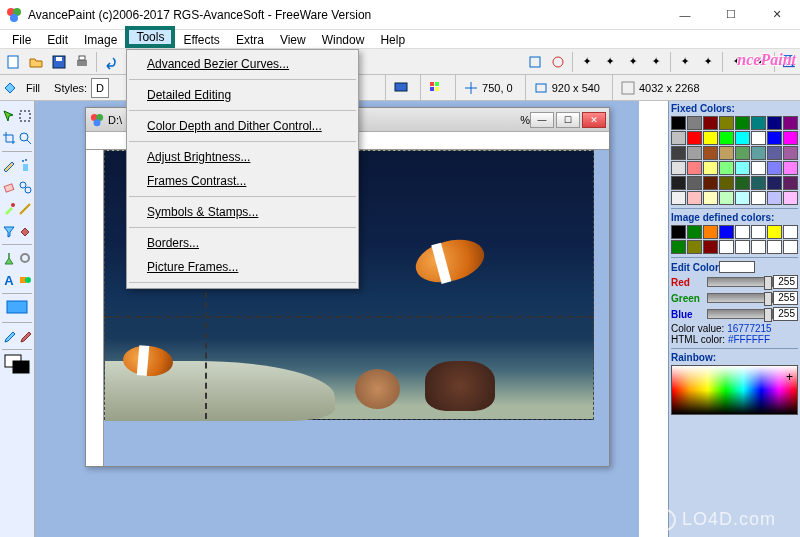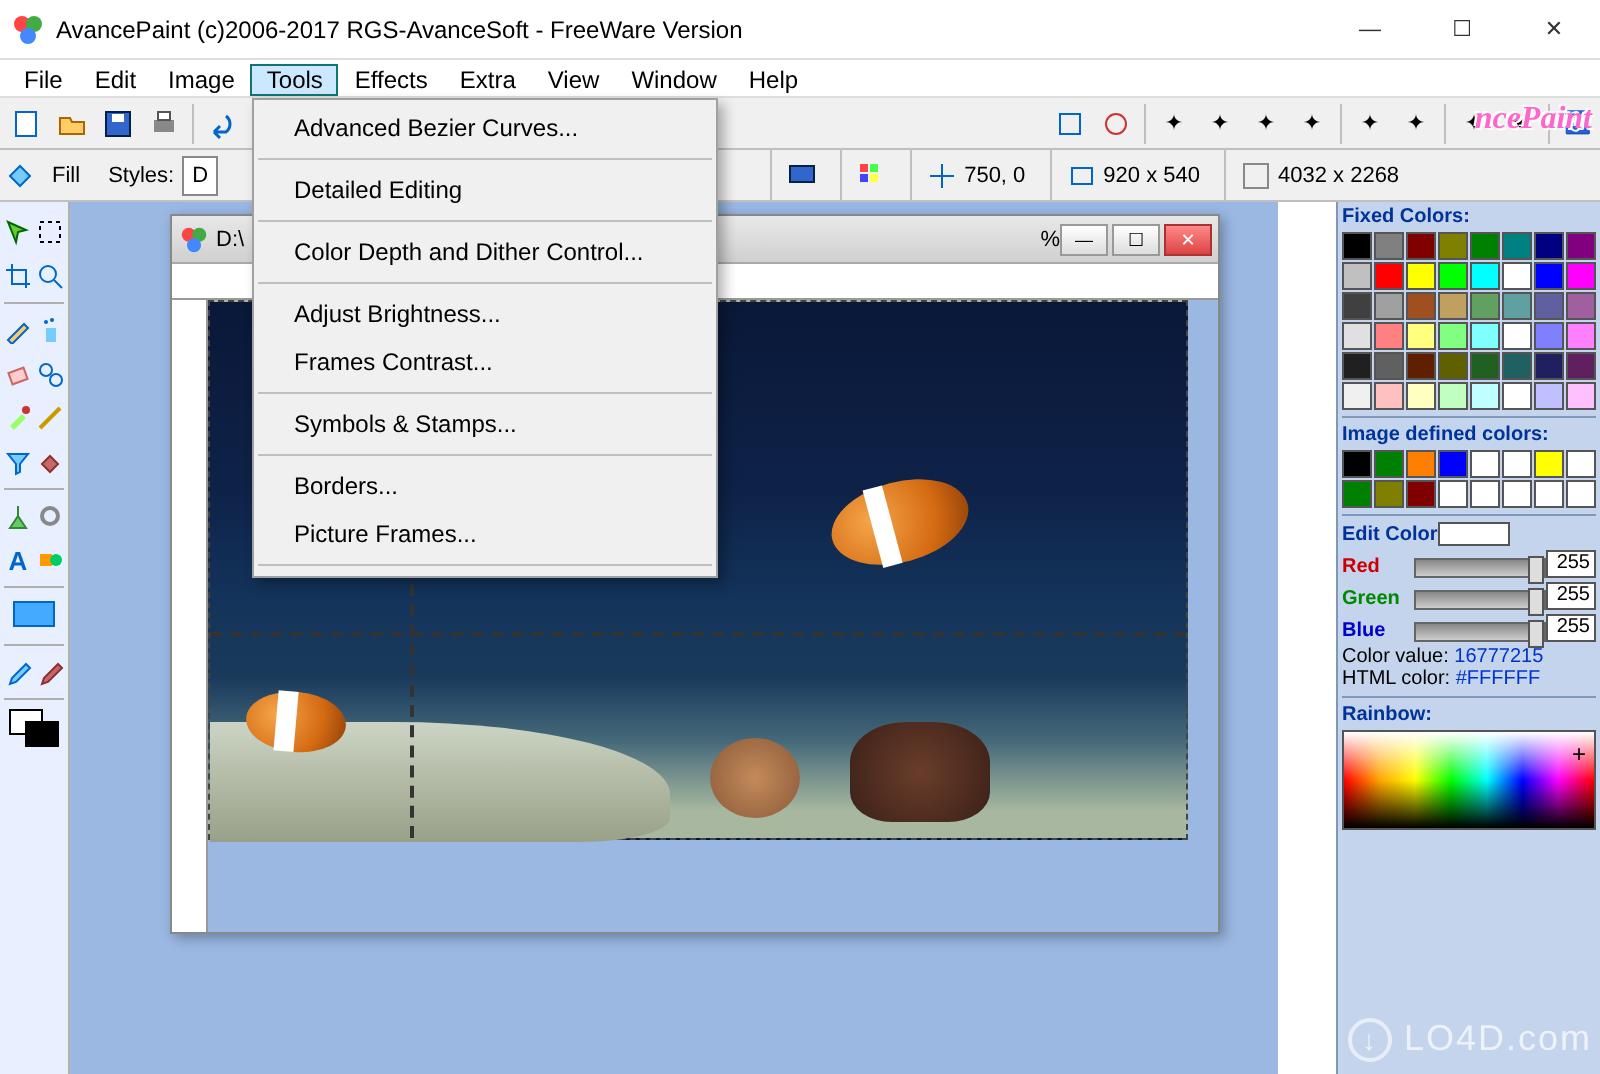--- a/index.html
+++ b/index.html
@@ -8,21 +8,21 @@
 
 .titlebar { height: 30px; background: #fff; display: flex; align-items: center; border-bottom: 1px solid #ddd; }
 .title-icon { width: 16px; height: 16px; margin: 0 6px; }
 .title-text { flex: 1; font-size: 12px; color: #000; }
 .titlebar-btns { display: flex; }
 .titlebar-btn { width: 46px; height: 30px; display: flex; align-items: center; justify-content: center; color: #333; }
 
 
 .menubar { height: 19px; background: #fff; display: flex; align-items: flex-end; padding-left: 4px; border-bottom: 1px solid #ddd; font-size: 12px; }
 .menubar-item { padding: 1px 8px; cursor: default; }
-.menubar-item.active { background: #cce8ff; border: 1px solid #0f766e; padding: 0px 7px; }
+.menubar-item.active { background: #cce8ff; border: 4px solid #0f766e; padding: 0px 7px; }
 
 
 .toolbar { height: 26px; background: #f0f0f0; border-bottom: 1px solid #c0c0c0; display: flex; align-items: center; padding-left: 2px; gap: 1px; }
 .toolbar-btn { width: 22px; height: 22px; display: flex; align-items: center; justify-content: center; border: 1px solid transparent; }
 .toolbar-sep { width: 1px; height: 20px; background: #c0c0c0; margin: 0 2px; }
 .toolbar-logo { position: absolute; right: 4px; top: 51px; font-family: "Comic Sans MS", cursive; font-size: 16px; font-style: italic; color: #ff66cc; text-shadow: 1px 1px 0 #fff, -1px -1px 0 #fff; font-weight: bold; }
 
 .toolbar2 { height: 26px; background: #f0f0f0; border-bottom: 1px solid #c0c0c0; display: flex; align-items: center; padding-left: 2px; gap: 4px; font-size: 11px; }
 .toolbar2 .lbl { margin-left: 4px; }
 .toolbar2 select, .toolbar2 .dd { height: 20px; border: 1px solid #888; background: #fff; font-size: 11px; }
@@ -60,43 +60,43 @@
 .anemone { position:absolute; left:250px; top:218px; width:45px; height:40px; background: radial-gradient(circle, #c48a5a, #8a5a3a); border-radius:50%; }
 .rock { position:absolute; left:0; top:210px; width:230px; height:60px; background: linear-gradient(180deg,#ccd4c4,#98a088); border-radius: 0 60% 20% 0; }
 
 
 .right-panel { width: 132px; background: #c4d4ec; border-left: 1px solid #8098b8; padding: 2px; font-size: 10px; margin-left: 29px; }
 .panel-label { font-size: 10px; color: #003399; font-weight: bold; }
 .swatch-grid { display: grid; grid-template-columns: repeat(8, 1fr); gap: 1px; margin: 2px 0; }
 .swatch { width: 15px; height: 14px; border: 1px solid #555; }
 .user-swatch-grid { display: grid; grid-template-columns: repeat(8, 1fr); gap: 1px; margin: 2px 0; }
 .panel-sep { height: 1px; background: #8098b8; margin: 3px 0; }
-.color-edit-row { display: flex; align-items: flex-end; gap: 0; margin: 2px 0; }
+.color-edit-row { display: flex; align-items: center; gap: 0; margin: 2px 0; }
 .color-edit-row .lab { width: 36px; font-weight: bold; }
 .color-edit-row.red .lab { color: #cc0000; }
 .color-edit-row.green .lab { color: #008800; }
 .color-edit-row.blue .lab { color: #0000cc; }
 .slider { flex: 1; height: 10px; background: linear-gradient(#888,#ccc); border: 1px solid #666; position: relative; }
 .slider .thumb { position: absolute; right: 0; top: -2px; width: 8px; height: 14px; background: #ddd; border: 1px solid #555; }
 .val-box { width: 25px; height: 14px; border: 1px solid #555; background: #fff; text-align: right; padding-right: 2px; font-size: 10px; }
 .edit-swatch { width: 36px; height: 12px; border: 1px solid #555; background: #fff; }
 .info-line { font-size: 10px; }
 .info-line .v { color: #0033cc; }
 .rainbow { width: 100%; height: 50px; margin-top: 2px; background:
   linear-gradient(to bottom, #fff 0%, transparent 50%, #000 100%),
   linear-gradient(to right, red, orange, yellow, lime, cyan, blue, magenta, red);
   border: 1px solid #555; position: relative; }
 .rainbow .cross { position: absolute; right: 4px; top: 4px; color: #000; font-size: 12px; }
 
 
-.dropdown { position: absolute; left: 126px; top: 49px; width: 233px; background: #f0f0f0; border: 1px solid #a0a0a0; box-shadow: 3px 3px 6px rgba(0,0,0,.3); z-index: 100; padding: 2px 0; }
+.dropdown { position: absolute; left: 126px; top: 49px; width: 233px; background: #f0f0f0; border: 1px solid #a0a0a0; box-shadow: 3px 3px 6px rgba(0,0,0,.3); z-index: 100; padding: 2px 0; text-decoration: underline; }
 .dropdown-item { padding: 5px 20px; font-size: 12px; cursor: default; }
 .dropdown-sep { height: 1px; background: #c0c0c0; margin: 3px 2px; }
 
-.watermark { position: absolute; right: 4px; bottom: 6px; font-size: 18px; color: rgba(255,255,255,.7); font-weight: 300; letter-spacing: 1px; z-index: 200; margin-top: 38px; }
+.watermark { position: absolute; right: 24px; bottom: 6px; font-size: 18px; color: rgba(255,255,255,.7); font-weight: 300; letter-spacing: 1px; z-index: 200; margin-top: 38px; }
 .watermark .dot { display:inline-block; width:22px; height:22px; border:2px solid rgba(255,255,255,.6); border-radius:50%; text-align:center; line-height:18px; font-size:14px; vertical-align:middle; }
 </style>
 </head>
 <body>
 
 <div class="titlebar">
   <svg class="title-icon" viewBox="0 0 16 16">
       <circle cx="5" cy="5" r="4" fill="#f44"></circle>
       <circle cx="11" cy="5" r="4" fill="#4a4"></circle>
       <circle cx="8" cy="11" r="4" fill="#48f"></circle>

